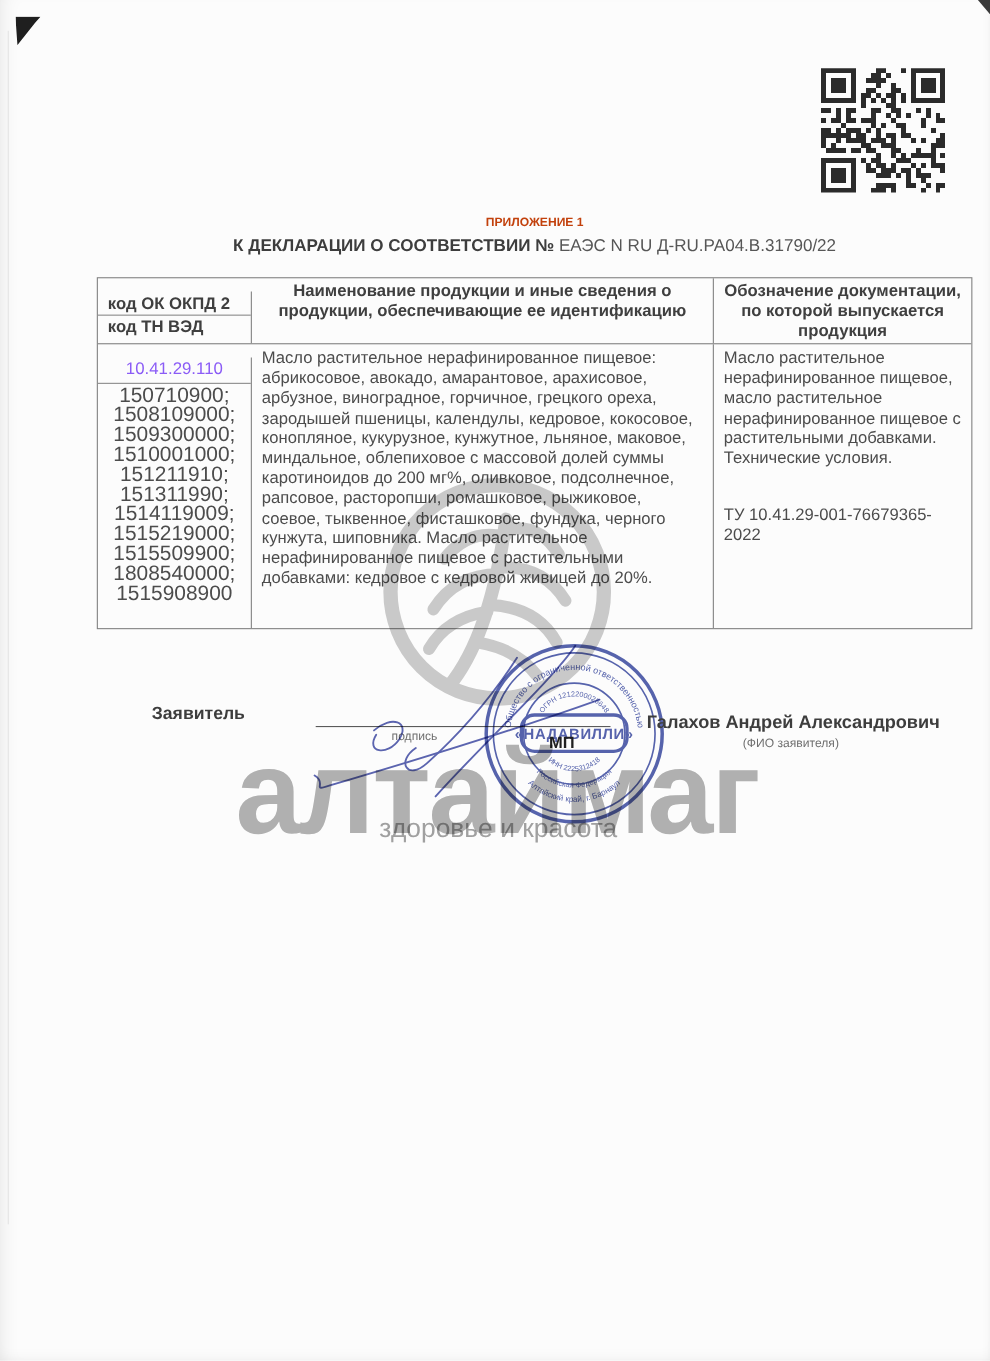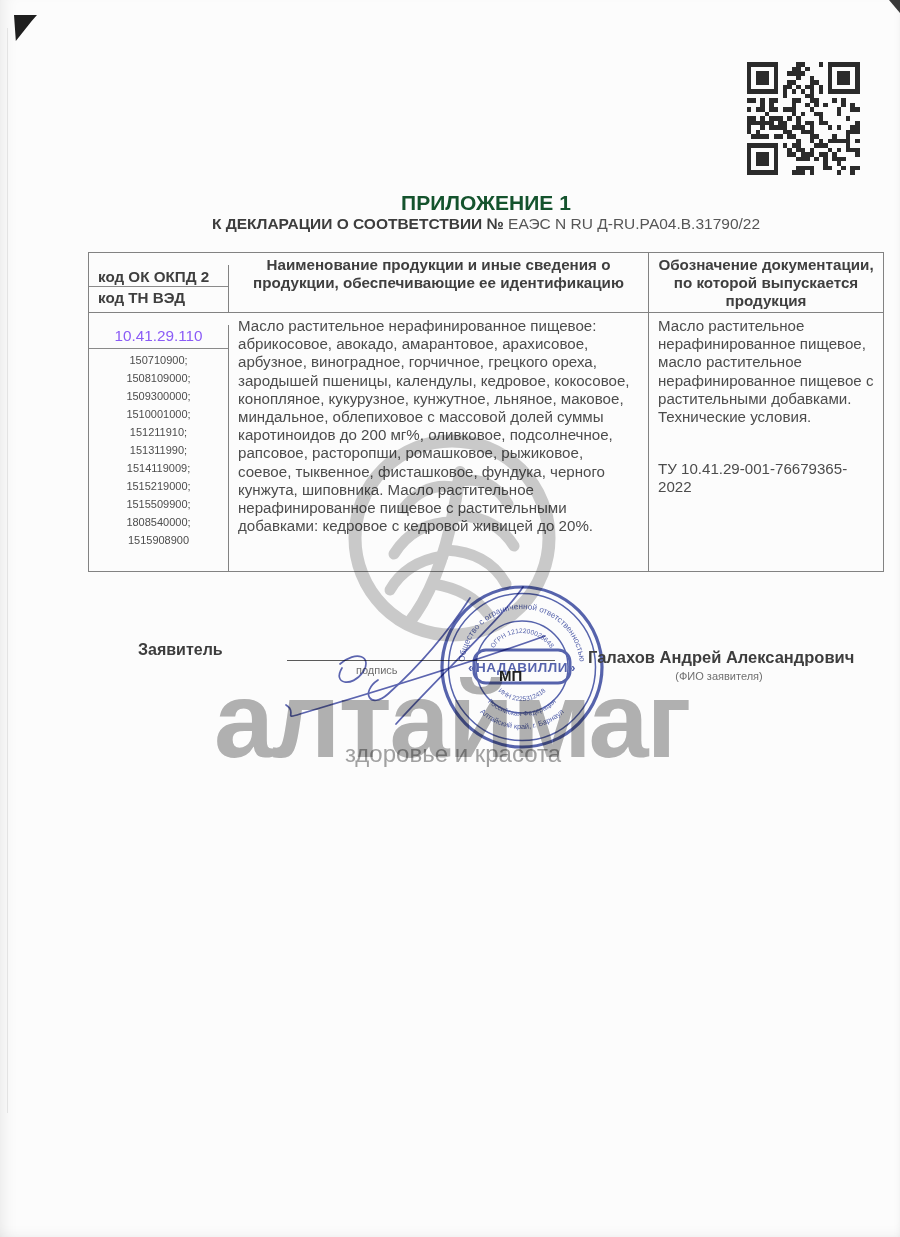--- a/index.html
+++ b/index.html
@@ -12,39 +12,39 @@
   .scan-edge-left { position:absolute; left:7px; top:28px; width:1px; height:1085px; background:#e3e3e3; }
   .corner-tl { position:absolute; left:14px; top:15px; width:23px; height:26px; background:#1f1f1f;
     clip-path:polygon(0 0, 100% 0, 78% 22%, 8% 100%); }
   .corner-tr { position:absolute; right:0; top:0; width:11px; height:13px; background:#3a3a3a;
     clip-path:polygon(100% 0, 100% 100%, 0 0); }
 
   .qr { position:absolute; left:744px; top:62px; width:118px; height:113px; }
   .qr svg { width:100%; height:100%; shape-rendering:crispEdges; }
 
   .title-block { position:absolute; left:88px; top:192px; width:796px; text-align:center; line-height:21px; }
-  .title-line1 { font-weight:bold; font-size:21px; color:#14532d; }
+  .title-line1 { font-weight:bold; font-size:11px; color:#c2410c; }
   .title-line2 { font-size:15.5px; color:#3d3d3d; }
   .title-line2 .b { font-weight:bold; }
   .title-line2 .n { font-weight:normal; color:#565656;text-align:right; }
   .title-line3 { font-size:15px; color:#4a4a4a; }
 
   .doc-table { position:absolute; left:88px; top:252px; width:796px; height:320px;
     border:1.6px solid #828282; display:flex; flex-direction:column; }
   .t-row { display:flex; }
   .t-head { height:60px; border-bottom:1.4px solid #828282; }
   .t-body { flex:1; }
   .c1 { width:140px; border-right:1.4px solid #828282;margin-top:12px; }
   .c2 { width:420px; border-right:1.4px solid #828282; }
   .c3 { flex:1; }
   .h1a { font-weight:bold; font-size:15.2px; color:#3f3f3f; padding:3px 0 1px 9px; border-bottom:1.3px solid #8a8a8a; }
   .h1b { font-weight:bold; font-size:15.2px; color:#3f3f3f; padding:2px 0 0 9px; }
   .h2, .h3 { font-weight:bold; font-size:15.2px; color:#3f3f3f; text-align:center; padding:3px 6px; line-height:18px; }
   .okpd { font-size:15.3px; text-align:center; padding:2px 0 3px 0; border-bottom:1.3px solid #8a8a8a; color:#8b5cf6; }
-  .tnved { font-size:11px; text-align:center; line-height:18px; padding-top:2px; color:#4c4c4c; }
+  .tnved { font-size:19px; text-align:center; line-height:18px; padding-top:2px; color:#4c4c4c; }
   .desc { font-size:15.1px; line-height:18.2px; padding:4px 8px 0 9px; color:#4c4c4c; }
   .docs { font-size:15.1px; line-height:18.2px; padding:4px 8px 0 9px; color:#4c4c4c; }
   .tu { margin-top:30px; }
 
   .leaf-mark { position:absolute; left:342px; top:428px; width:220px; height:220px;
     mix-blend-mode:multiply; opacity:.5; pointer-events:none; }
   .applicant-label { position:absolute; left:138px; top:641px; font-weight:bold; font-size:16px; color:#3d3d3d; }
   .sig-line { position:absolute; left:287px; top:660px; width:268px; height:1.4px; background:#5a5a5a; }
   .sig-caption { position:absolute; left:356px; top:664px; font-size:11px; color:#6f6f6f; }
   .signature-svg { position:absolute; left:278px; top:572px; width:290px; height:170px; mix-blend-mode:multiply; }

